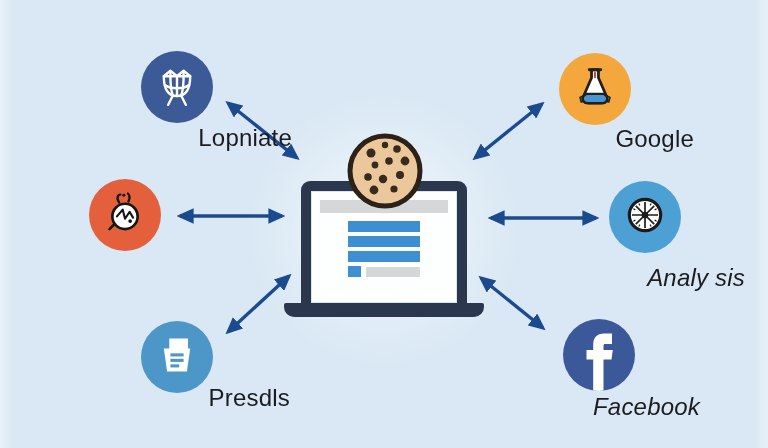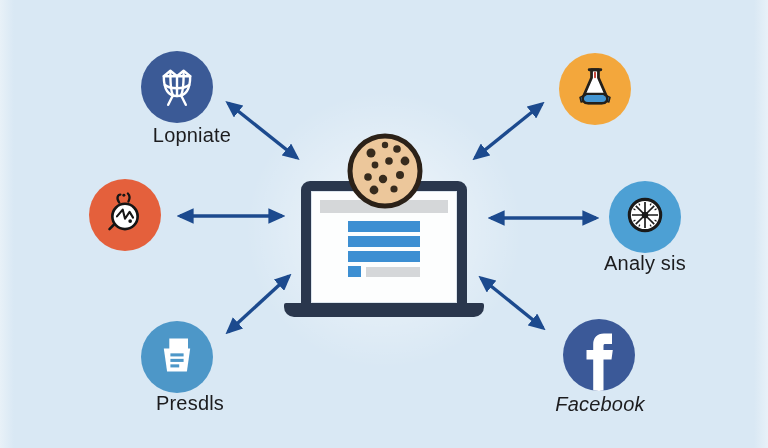--- a/index.html
+++ b/index.html
@@ -6,22 +6,22 @@
   body{width:768px;height:448px;overflow:hidden;font-family:"Liberation Sans",sans-serif;}
   .canvas{position:relative;width:768px;height:448px;
     background:linear-gradient(90deg,#e8f1f8 0px,#d9e8f4 14px,#d9e8f4 754px,#e8f1f8 768px);}
   .glow{position:absolute;left:244px;top:90px;width:280px;height:280px;border-radius:50%;
     background:radial-gradient(circle,rgba(255,255,255,.65) 0%,rgba(255,255,255,0) 70%);}
   
   .arrows{position:absolute;left:0;top:0;z-index:1;}
   
   .node-circle{position:absolute;width:72px;height:72px;border-radius:50%;z-index:2;
     display:flex;align-items:center;justify-content:center;overflow:hidden;}
-  .node-label{position:absolute;width:200px;text-align:center;z-index:2;
-    font-size:20px;color:#1c1c1e;letter-spacing:.2px;}
+  .node-label{position:absolute;width:200px;text-align:right;z-index:2;
+    font-size:24px;color:#1c1c1e;letter-spacing:.2px;}
   
   .laptop-screen{position:absolute;left:301px;top:181px;width:166px;height:122px;z-index:2;
     background:#2a374d;border-radius:9px 9px 0 0;box-sizing:border-box;padding:10px 10px 0;}
   .screen-inner{width:100%;height:112px;background:#fdfefe;box-sizing:border-box;
     border:1px solid #dbe4ec;padding:8px 8px 0;}
   .page-header{height:13px;background:#d5d7d9;}
   .page-body{padding:8px 0 0 28px;}
   .page-bar{width:72px;height:11px;background:#3d8fd2;margin-bottom:4px;}
   .page-row{display:flex;align-items:center;gap:5px;}
   .page-square{width:13px;height:11px;background:#3d8fd2;}
@@ -86,34 +86,35 @@
     <span>
       <svg width="44" height="44" viewBox="0 0 40 40">
         <rect x="13" y="5" width="17" height="11" fill="#ffffff"></rect>
         <path d="M8,14 L32,14 L29,35 L11,35 Z" fill="#ffffff"></path>
         <rect x="14" y="18.5" width="12" height="2.8" fill="#4d97c8"></rect>
         <rect x="14" y="23.5" width="12" height="2.8" fill="#4d97c8"></rect>
         <rect x="14" y="28.5" width="8" height="2.8" fill="#4d97c8"></rect>
       </svg>
     </span>
   </div>
-  <div class="node-label" style="left:90px;top:392px;">Presdls</div>
+  <div class="node-label" style="left:90px;top:384px;">Presdls</div>
 
   <div class="node-circle" style="left: 559px; top: 53px; background: rgb(243, 167, 60);">
     <span>
       <svg width="46" height="46" viewBox="0 0 40 40" stroke-linecap="round" stroke-linejoin="round">
         <path d="M7,29 L12,26.5 L14,31 L8,33 Z" fill="#4596d1" stroke="#23201b" stroke-width="1.4"></path>
         <path d="M33,29 L28,26.5 L26,31 L32,33 Z" fill="#4596d1" stroke="#23201b" stroke-width="1.4"></path>
         <path d="M17,5 V12 L10,28 C8.5,31.5 10.5,34 14,34 H26 C29.5,34 31.5,31.5 30,28 L23,12 V5 Z" fill="#ffffff" stroke="#23201b" stroke-width="2.4"></path>
         <path d="M12.6,26 H27.4 L30,28 C31.5,31.5 29.5,34 26,34 H14 C10.5,34 8.5,31.5 10,28 Z" fill="#4596d1" stroke="#23201b" stroke-width="1.8"></path>
         <path d="M15,5 H25" stroke="#23201b" stroke-width="2.6"></path>
         <path d="M20,7.5 V11.5" stroke="#c0392b" stroke-width="1.6"></path>
       </svg>
     </span>
   </div>
+  <div class="node-label" style="left:494px;top:125px;">Google</div>
 
   <div class="node-circle" style="left: 609px; top: 181px; background: rgb(77, 160, 212);">
     <span>
       <svg width="46" height="46" viewBox="0 0 44 44" fill="none" stroke="#1a1a1a">
         <circle cx="22" cy="22" r="15" fill="#ffffff" stroke-width="3"></circle>
         <g stroke-width="1.6">
           <line x1="22" y1="22" x2="22" y2="9.5"></line>
             <line x1="22" y1="22" x2="22" y2="34.5"></line>
           <line x1="22" y1="22" x2="9.5" y2="22"></line>
             <line x1="22" y1="22" x2="34.5" y2="22"></line>
@@ -129,21 +130,21 @@
             <line x1="27.9" y1="33.1" x2="26.9" y2="31.2"></line>
           <line x1="16.1" y1="33.1" x2="17.1" y2="31.2"></line>
             <line x1="10.9" y1="27.9" x2="12.8" y2="26.9"></line>
           <line x1="10.9" y1="16.1" x2="12.8" y2="17.1"></line>
             <line x1="16.1" y1="10.9" x2="17.1" y2="12.8"></line>
         </g>
         <circle cx="22" cy="22" r="3.2" fill="#1a1a1a" stroke="none"></circle>
       </svg>
     </span>
   </div>
-  <div class="node-label" style="left:545px;top:252px;">Analy sis</div>
+  <div class="node-label" style="left:545px;top:264px;font-style:italic;">Analy sis</div>
 
   <div class="node-circle" style="left: 563px; top: 319px; background: rgb(59, 89, 152);">
     <span style="position:absolute;left:0;top:0;">
       <svg width="72" height="72" viewBox="0 0 72 72">
         <path d="M42.5,25 h6.5 V14.5 h-8 c-7,0 -10.8,4.2 -10.8,11 v5.5 h-6.7 v9.5 h6.7 V72 h10.3 V40.5 h8 l1.3,-9.5 h-9.3 v-4.3 c0,-1.5 0.8,-1.7 2,-1.7 z" fill="#ffffff"></path>
       </svg>
     </span>
   </div>
   <div class="node-label" style="left:500px;top:393px;font-style:italic;">Facebook</div>
 

